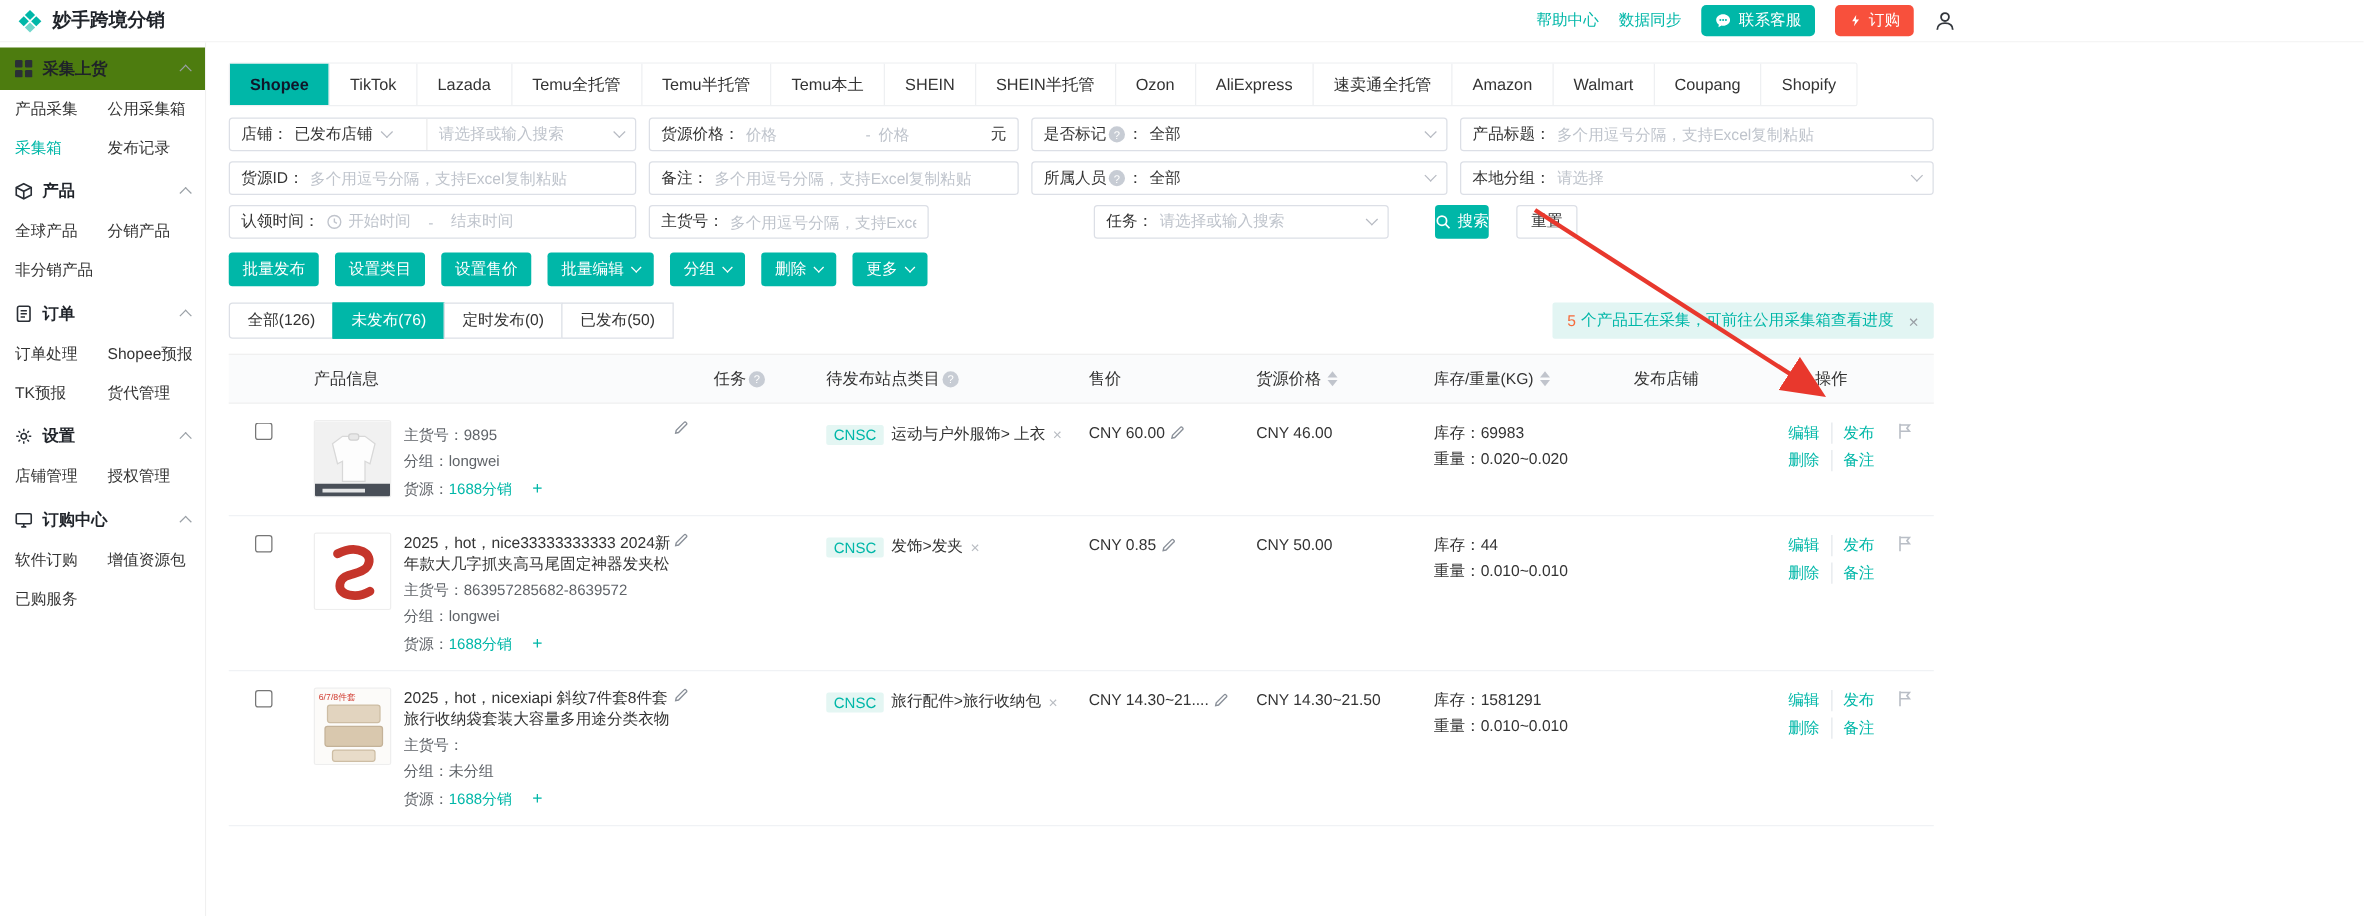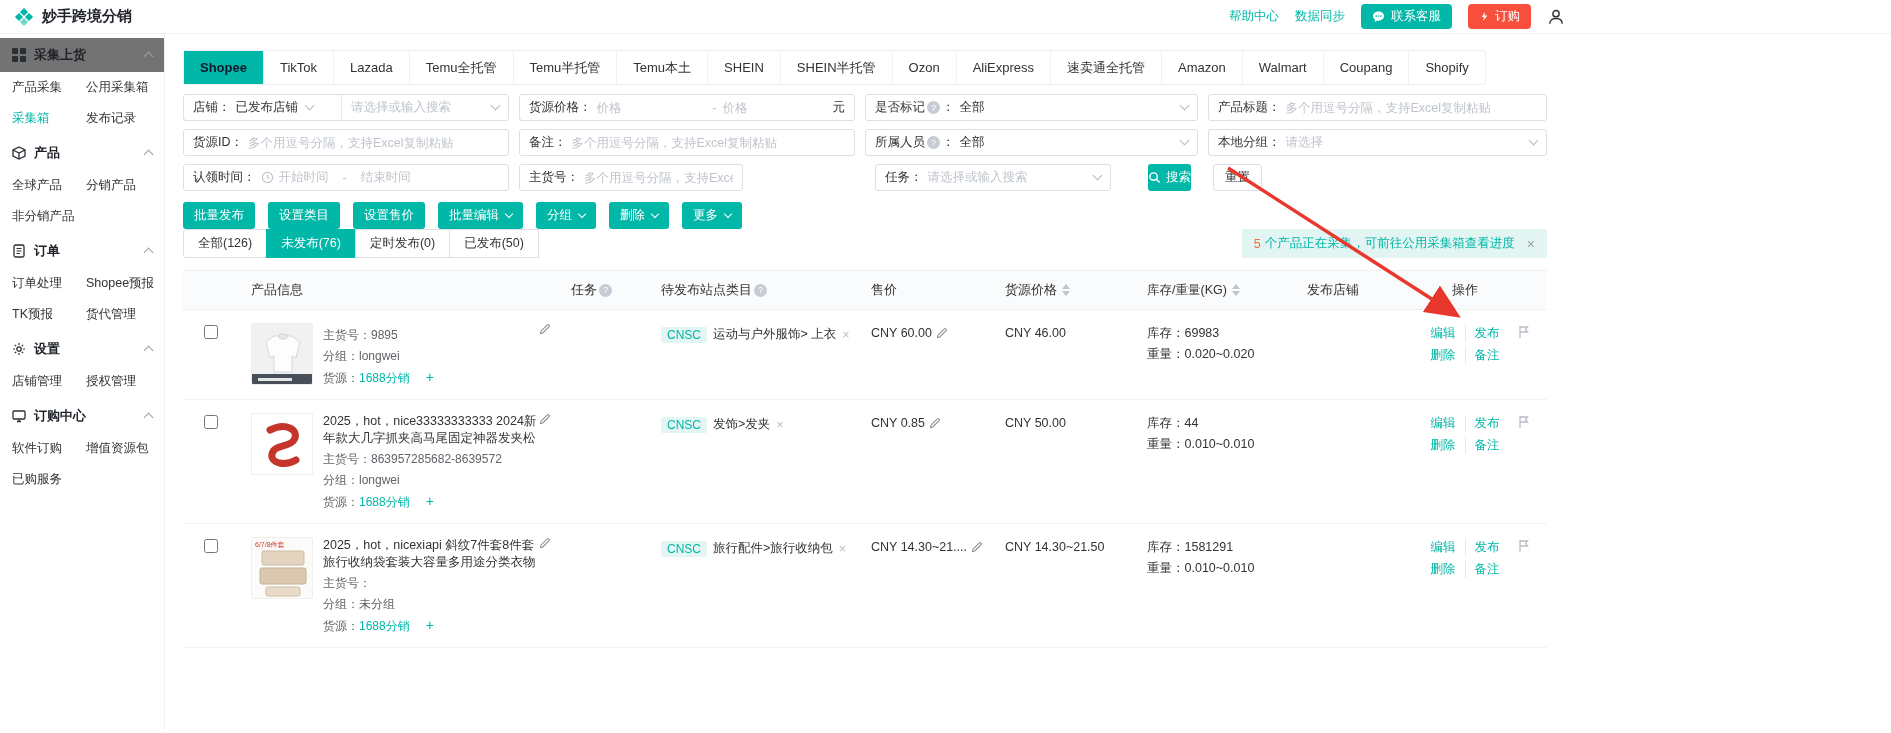--- a/index.html
+++ b/index.html
@@ -14,21 +14,21 @@
   .top-link{color:#00b7a8;font-size:12.5px;cursor:pointer}
   .btn-contact{background:#00b7a8;color:#fff;border:none;border-radius:4px;height:25px;
     padding:0 11px;display:flex;align-items:center;gap:6px;font-size:12.5px;cursor:pointer}
   .btn-order{background:#f8503c;color:#fff;border:none;border-radius:4px;height:25px;
     padding:0 11px;display:flex;align-items:center;gap:5px;font-size:12.5px;cursor:pointer}
   
   .layout{display:flex;height:699px}
   .sidebar{width:165px;flex-shrink:0;background:#fff;border-right:1px solid #f0f0f0;padding-top:4px}
   .sec-head{display:flex;align-items:center;gap:8px;height:34px;padding:0 12px;
     font-weight:bold;font-size:13px;color:#1f2329;cursor:pointer}
-  .sec-head.hl{background:#737373}
+  .sec-head.hl{background:#4d7c0f}
   .chev-up{margin-left:auto;width:7px;height:7px;border-left:1.5px solid #9aa0a6;
     border-top:1.5px solid #9aa0a6;transform:rotate(45deg);margin-top:3px}
   .sec-items{display:grid;grid-template-columns:74px 1fr;padding-left:12px;margin-bottom:2px}
   .side-item{height:31px;line-height:31px;font-size:12.5px;color:#333;cursor:pointer;white-space:nowrap}
   .side-item.active{color:#00b7a8}
   .main{flex:1;padding:16px 344px 0 18px;background:#fff;position:relative}
   
   .ptabs{display:flex;width:max-content;border:1px solid #eef0f2;border-radius:2px}
   .ptab{padding:0 16px;height:33px;line-height:33px;font-size:13px;color:#333;background:#fff;
     cursor:pointer;border-left:1px solid #eef0f2;white-space:nowrap}
@@ -43,36 +43,36 @@
   .fbox .ph{color:#bfc4cc;white-space:nowrap;overflow:hidden}
   .fbox .val{color:#333}
   .fbox input{border:none;outline:none;flex:1;min-width:0;font-size:12.5px;color:#333;
     font-family:inherit;background:transparent}
   .fbox input::placeholder{color:#bfc4cc}
   .caret{width:7px;height:7px;border-right:1.4px solid #b6bac2;border-bottom:1.4px solid #b6bac2;
     transform:rotate(45deg);margin-left:auto;margin-top:-4px;flex-shrink:0}
   .caret.near{margin-left:8px}
   .seg{display:flex;align-items:center;flex:1;min-width:0;height:100%}
   .seg + .seg{border-left:1px solid #ececec;padding-left:9px}
-  .w1{width:326px}.w2{width:336px}.w3{width:333px}.grow{flex:1}
+  .w1{width:326px}.w2{width:296px}.w3{width:333px}.grow{flex:1}
   .w-sku{width:224px}.w-task{width:236px;margin-left:122px}
   .help{width:13px;height:13px;border-radius:50%;background:#c7ccd4;color:#fff;font-size:9px;
     display:inline-flex;align-items:center;justify-content:center;margin:0 2px;flex-shrink:0}
   .btn-search{margin-left:27px;height:27px;background:#00b7a8;color:#fff;border:none;border-radius:3px;
     padding:0 0;display:flex;align-items:center;gap:5px;font-size:12.5px;cursor:pointer}
   .btn-reset{margin-left:12px;height:27px;background:#fff;color:#333;border:1px solid #dcdfe6;
     border-radius:3px;padding:0 11px;font-size:12.5px;cursor:pointer}
   
   .bulk{margin-top:11px;display:flex;gap:13px}
   .bbtn{background:#00b7a8;color:#fff;border:none;height:27px;padding:0 11px;border-radius:3px;
     display:flex;align-items:center;gap:7px;font-size:12.5px;cursor:pointer}
   .caret-w{width:6px;height:6px;border-right:1.4px solid #fff;border-bottom:1.4px solid #fff;
     transform:rotate(45deg);margin-top:-3px}
   
-  .status-row{display:flex;align-items:center}
+  .status-row{margin-top:13px;display:flex;align-items:center}
   .stab{height:29px;line-height:27px;padding:0 14px;border:1px solid #dcdfe6;margin-left:-1px;
     font-size:12.5px;color:#333;background:#fff;cursor:pointer}
   .stab:first-child{border-radius:3px 0 0 3px;margin-left:0}
   .stab:last-child{border-radius:0 3px 3px 0}
   .stab.active{background:#00b7a8;border-color:#00b7a8;color:#fff}
   .notice{margin-left:auto;background:#e2f5f3;height:29px;display:flex;align-items:center;
     padding:0 12px;font-size:12.5px;color:#00b7a8;border-radius:2px}
   .notice .cnt{color:#f56c3d;margin-right:4px}
   .notice .x{color:#9aa0a6;margin-left:12px;cursor:pointer;font-size:14px}
   

